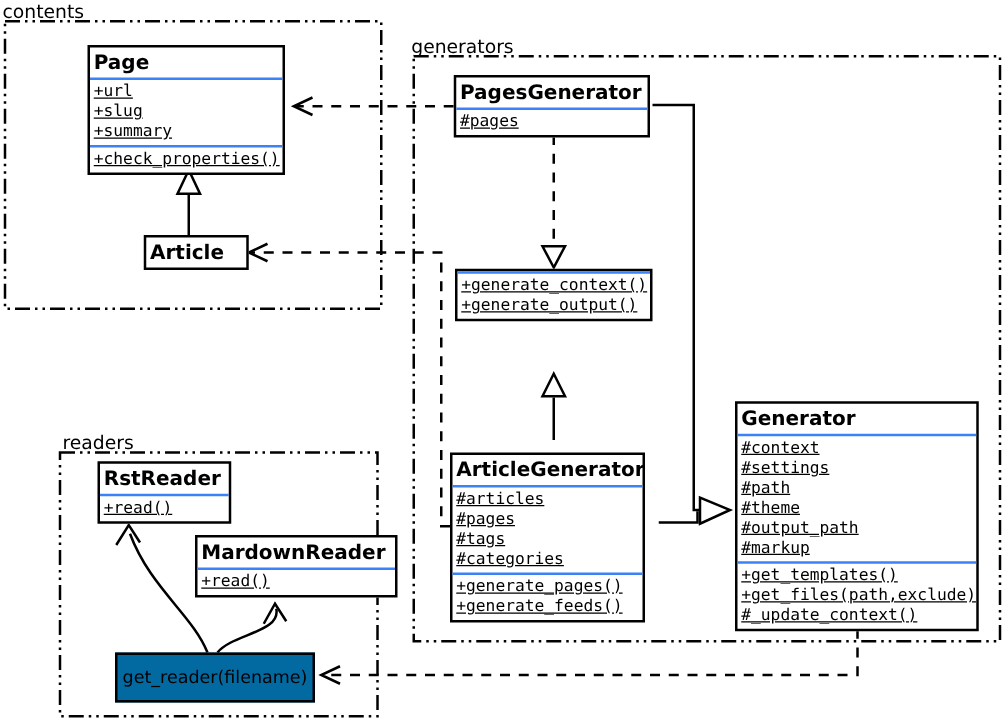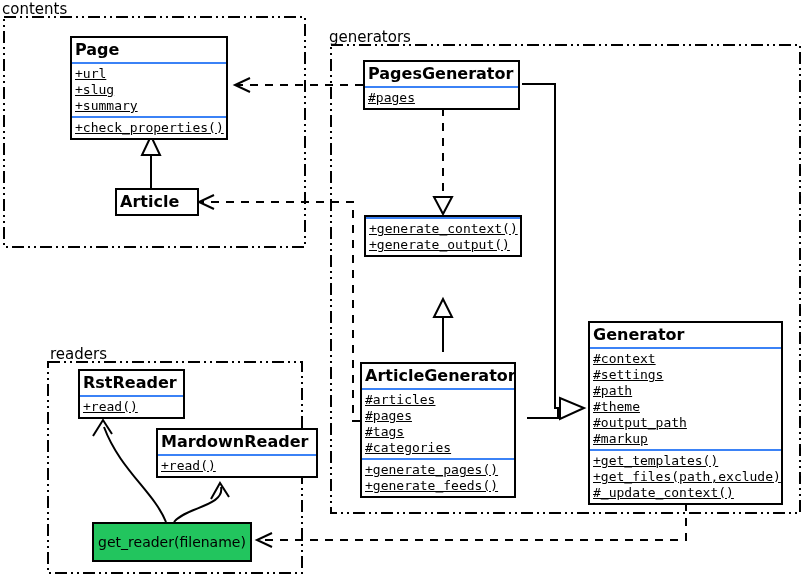--- a/index.html
+++ b/index.html
@@ -20,21 +20,21 @@
     padding:1px 3px;white-space:nowrap;
   }
   .uml-stereo{
     font:13px/16px "DejaVu Sans Mono",monospace;text-align:center;white-space:nowrap;
   }
   .uml-sec{border-top:2px solid #3b82f6;padding:2px 0 2px 3px;text-decoration:underline;}
   .uml-member{
     font:13px/16px "DejaVu Sans Mono",monospace;white-space:pre;text-align:left;
   }
   .fn-box{
-    position:absolute;background:#22c55e;border:2px solid #000;box-sizing:border-box;
+    position:absolute;background:#0369a1;border:2px solid #000;box-sizing:border-box;
     display:flex;align-items:center;justify-content:center;
     font:14px "DejaVu Sans",sans-serif;white-space:nowrap;text-align:center;
   }
 </style>
 </head>
 <body>
 
 <div class="canvas">
 
   <svg class="layer" width="803" height="579" viewBox="0 0 803 579" fill="none" stroke="#000" stroke-width="2">

